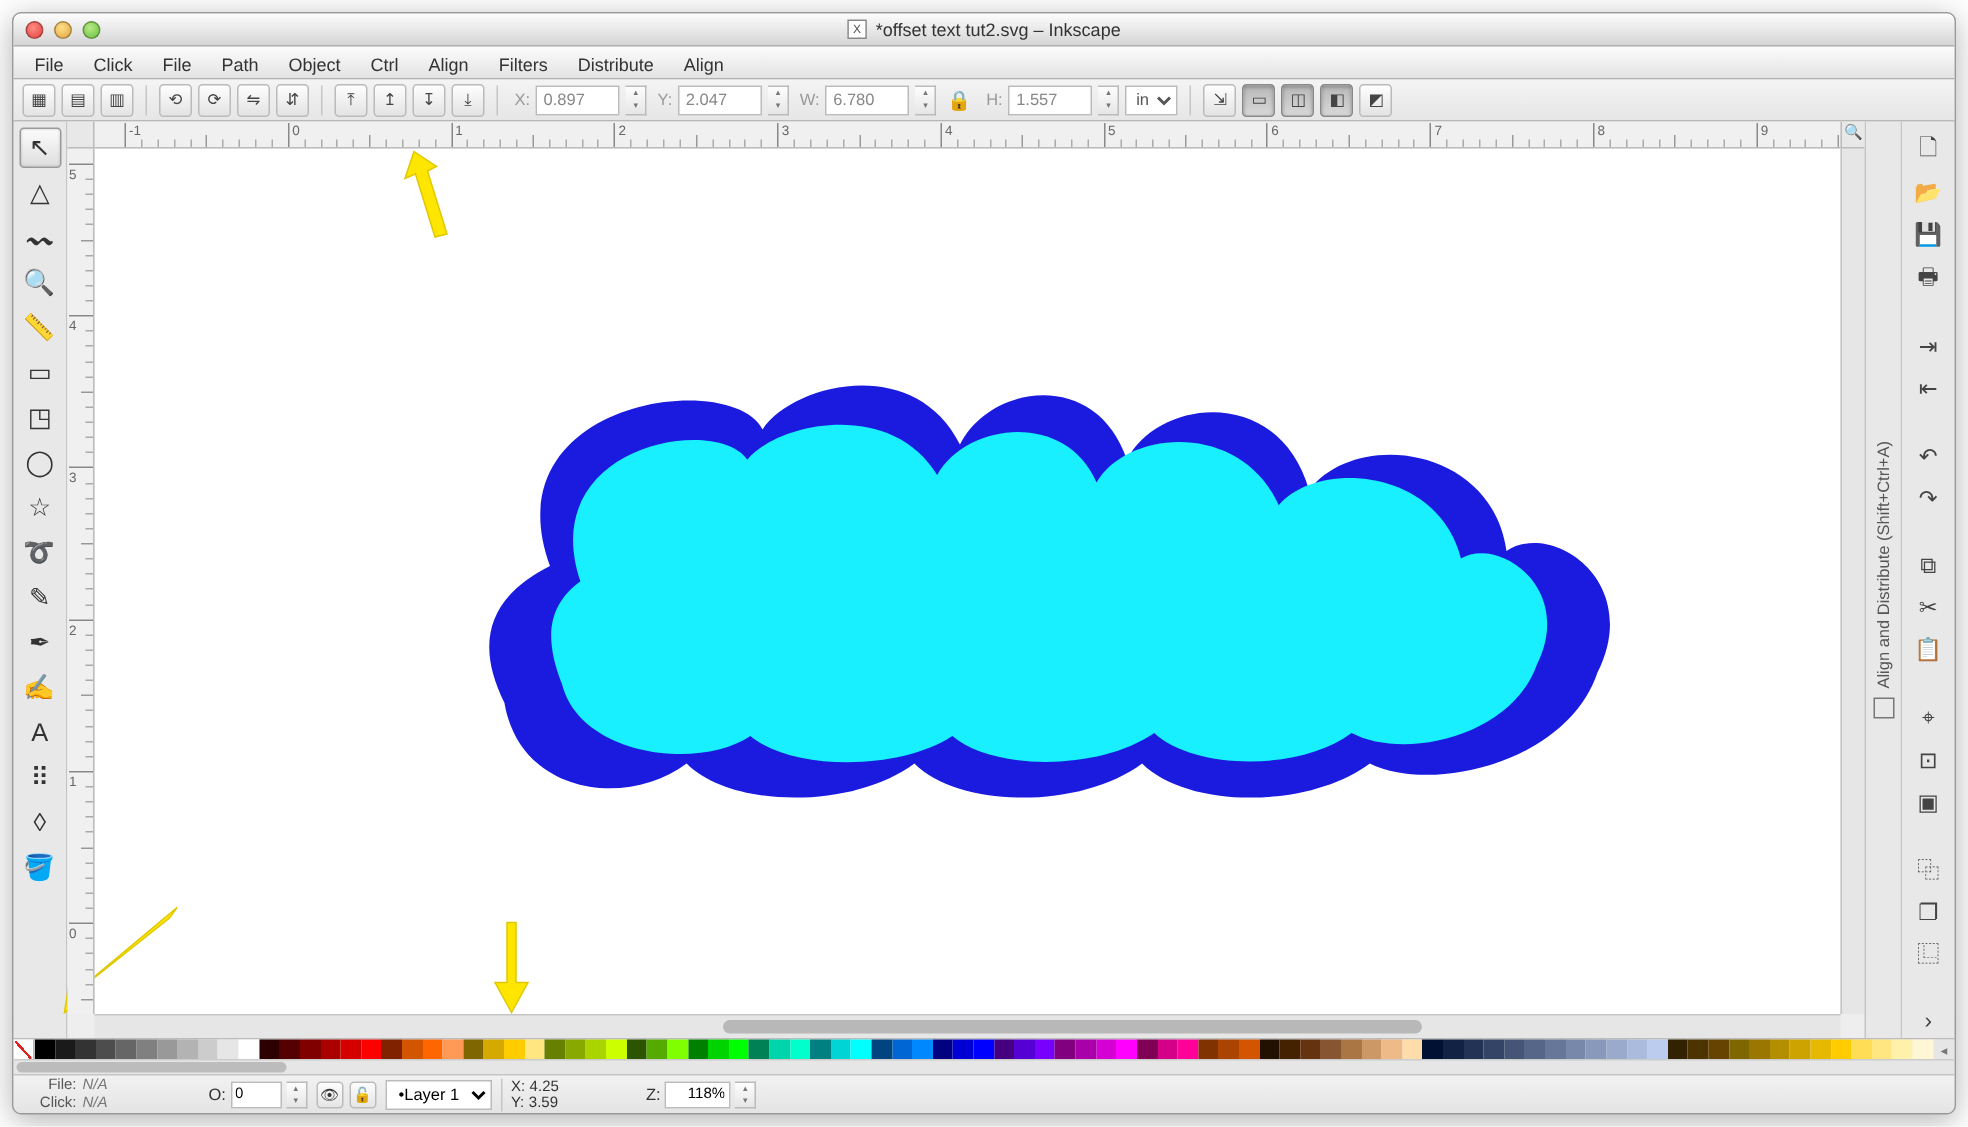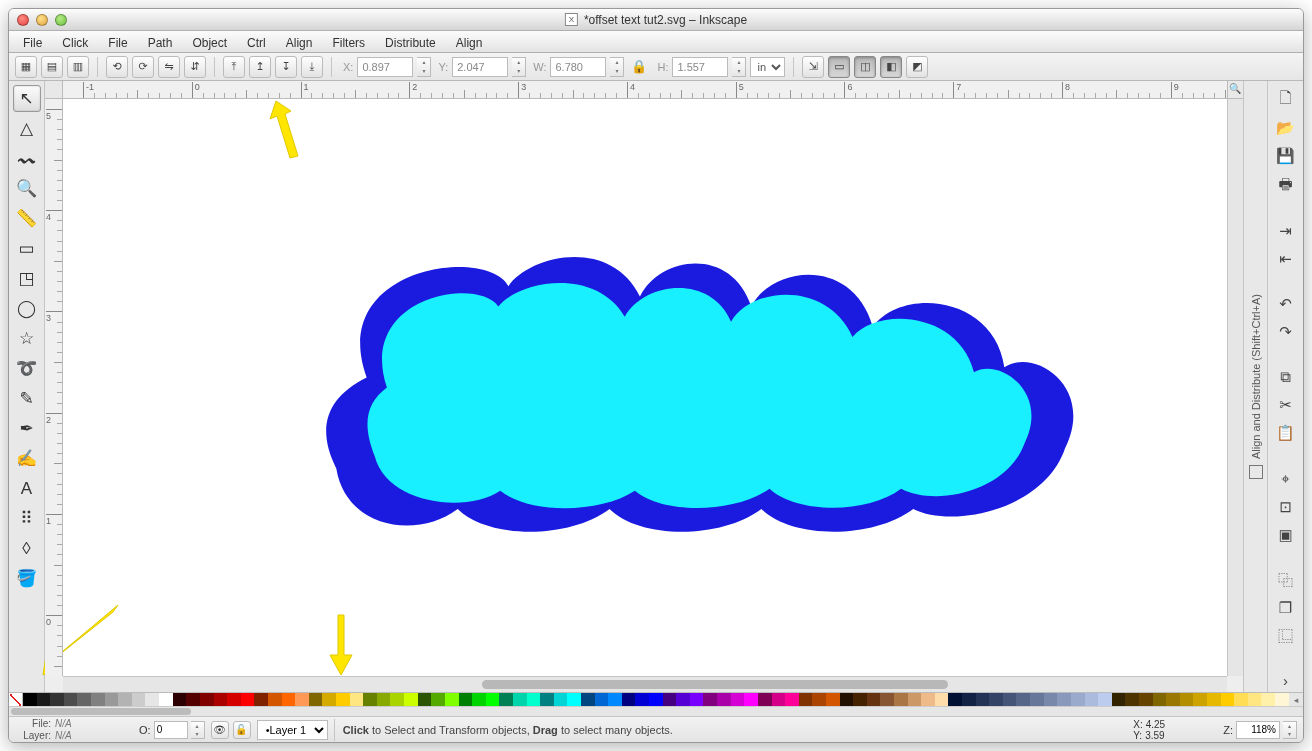--- a/index.html
+++ b/index.html
@@ -553,41 +553,38 @@
     <div class="pthumb"></div>
   </div>
 
   <div class="statusbar">
     <div class="status-fillstroke">
       <div class="row">
           <span class="lab">File:</span>
           <span class="val">N/A</span>
         </div>
       <div class="row">
-          <span class="lab">Layer:</span>
+          <span class="lab">Click:</span>
           <span class="val">N/A</span>
         </div>
     </div>
     <div class="status-opacity">
       <span>O:</span>
       <input value="0" style="">
       <div class="opt-spin" style="height:18px">
           <div>▴</div>
           <div>▾</div>
         </div>
     </div>
     <div class="status-layer-btns">
       <div class="lb">👁</div>
       <div class="lb">🔓</div>
     </div>
     <select class="status-layer-select"><option>•Layer 1</option></select>
     <div class="status-sepv"></div>
-    <div class="status-hint">
-      <b>Click</b><span> to Select and Transform objects, </span><b>Drag</b><span> to select many objects.</span>
-    </div>
     <div class="status-coords">
       <div class="row">
           <span>X:</span>
           <span>4.25</span>
         </div>
       <div class="row">
           <span>Y:</span>
           <span>3.59</span>
         </div>
     </div>

